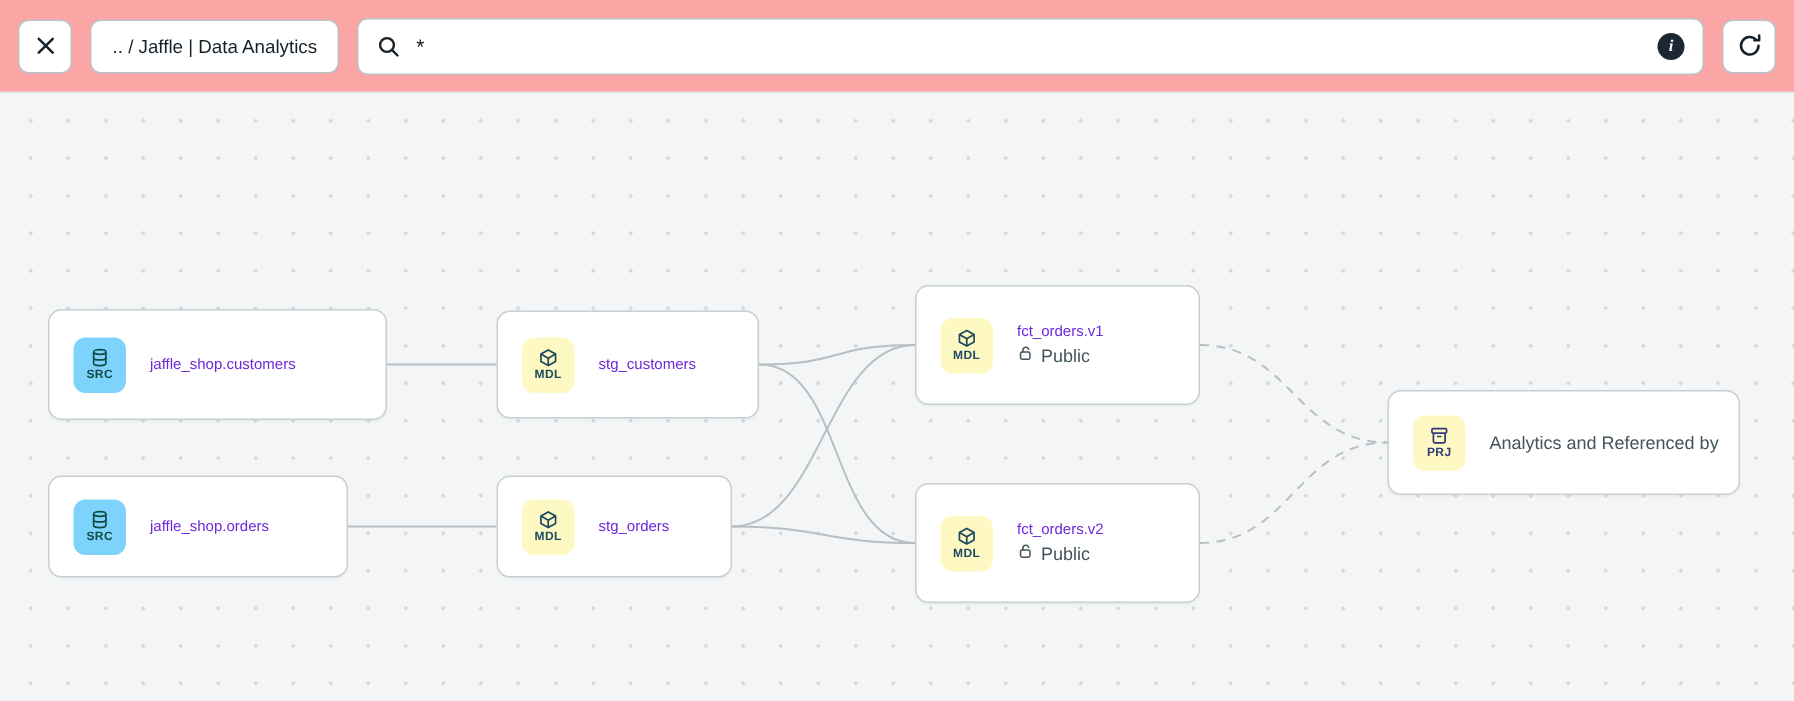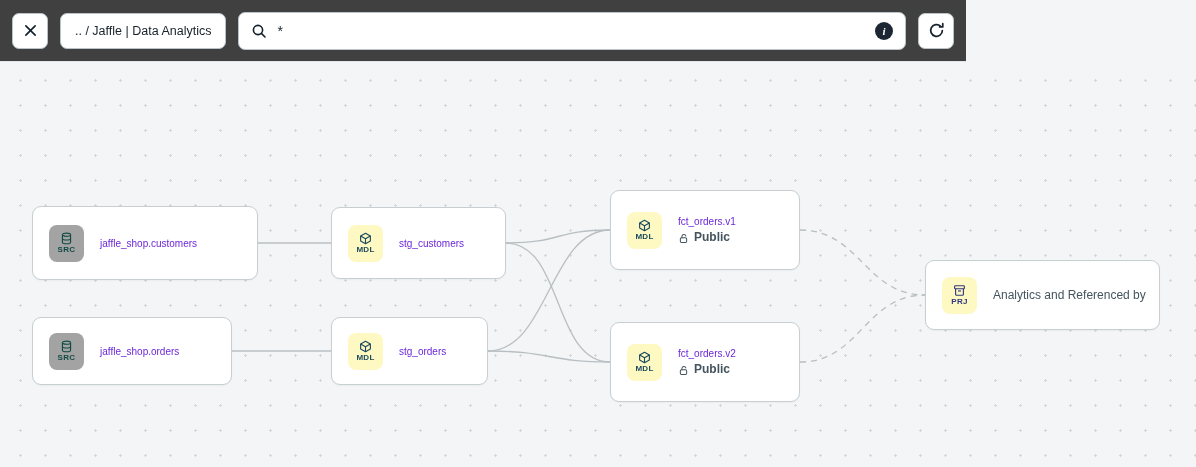--- a/index.html
+++ b/index.html
@@ -4,22 +4,22 @@
 <style>
   * { margin:0; padding:0; box-sizing:border-box; }
   html,body { width:1196px; height:467px; overflow:hidden; }
   body {
     font-family:"Liberation Sans", sans-serif;
     background:#f3f5f6;
     color:#16242e;
   }
   
   .topbar{
-    position:absolute; left:0; top:0; width:966px; height:62px;
-    background:#404040; border-bottom:1px solid #e1e6e8;
+    position:absolute; left:0; top:0; width:1196px; height:62px;
+    background:#fca5a5; border-bottom:1px solid #e1e6e8;
     display:flex; align-items:center; gap:12px; padding:0 12px;
     z-index:5;
   }
   .tb-btn{
     height:36px; min-width:36px;
     background:#fff; border:1px solid #b9c3c8; border-radius:7px;
     display:flex; align-items:center; justify-content:center;
     cursor:pointer; color:#15212b;
   }
   .breadcrumb-btn{ padding:0 14px; font-size:12.5px; white-space:nowrap; }
@@ -55,27 +55,27 @@
     background:#fff; border:1px solid #c7cfd3; border-radius:9px;
     display:flex; align-items:center; gap:16px; padding:0 16px;
     z-index:2; cursor:pointer;
     box-shadow:0 1px 2px rgba(30,45,55,0.04);
   }
   .badge{
     width:35px; height:37px; border-radius:8px; flex:none;
     display:flex; flex-direction:column; align-items:center; justify-content:center;
     gap:1px;
   }
-  .badge-src{ background:#a3a3a3; color:#114B44; }
+  .badge-src{ background:#7dd3fc; color:#114B44; }
   .badge-mdl{ background:#fef9c3; color:#1B4A5E; }
   .badge-prj{ background:#fef9c3; color:#32387F; }
   .badge-text{ font-size:8px; font-weight:700; letter-spacing:.3px; line-height:1; }
   .node-label{ font-size:10px; color:#6d28d9; white-space:nowrap; }
   .node-col{ display:flex; flex-direction:column; gap:3px; }
-  .access-row{ display:flex; align-items:flex-end; gap:5px; color:#44545e;font-weight:bold; }
+  .access-row{ display:flex; align-items:flex-start; gap:5px; color:#44545e; }
   .access-row .access-label{ font-size:12px; }
   .sub-label{ font-size:12px; color:#44545e; white-space:nowrap; }
   .proj-label{ font-size:14.5px; font-weight:600; color:#16242e; white-space:nowrap; }
   svg{ display:block; }
 </style>
 </head>
 <body>
 
 <div class="topbar">
 

